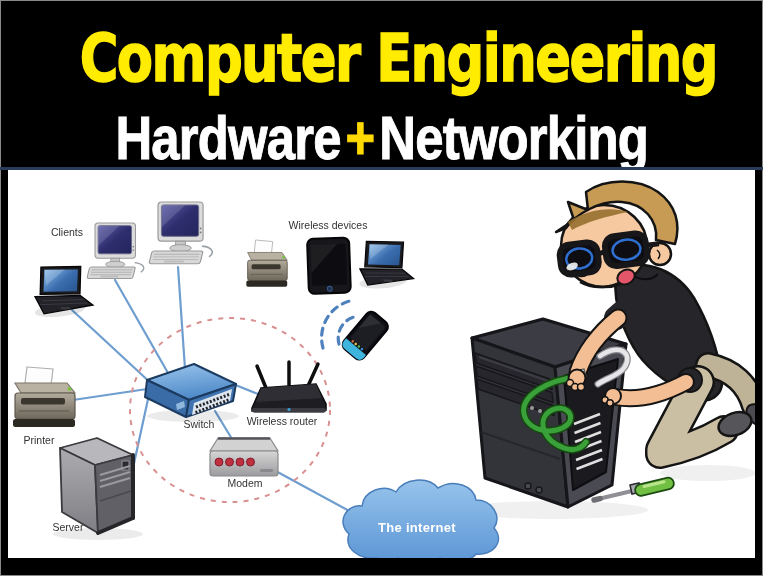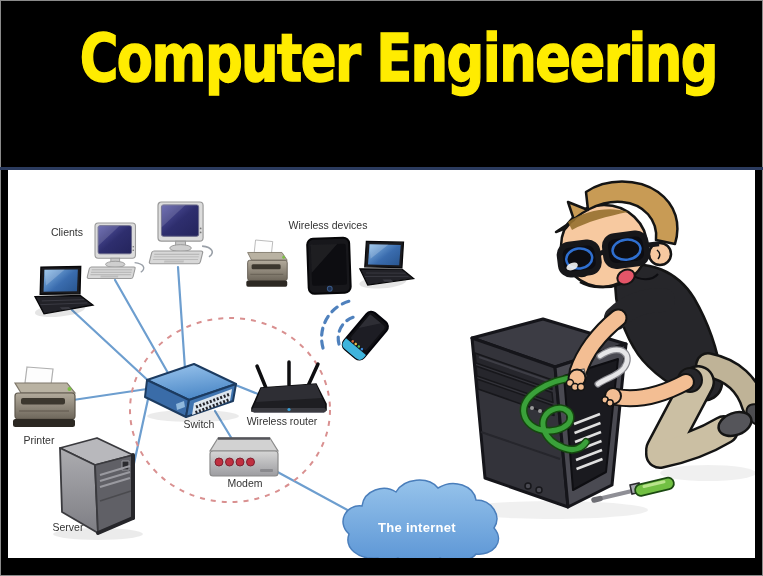--- a/index.html
+++ b/index.html
@@ -29,20 +29,23 @@
   text.cloud-lbl{font:bold 13px "Liberation Sans",sans-serif;fill:#fff;letter-spacing:.3px;}
 </style>
 </head>
 <body>
 
 <div class="frame">
 
   <div class="title-line" id="t1">
     <span class="tx">Computer Engineering</span>
   </div>
+  <div class="title-line" id="t2">
+    <span class="tx"><span>Hardware</span><span class="plus">+</span><span>Networking</span></span>
+  </div>
 
   <div class="divider"></div>
 
   <div class="content">
   <svg width="747" height="388" viewBox="0 0 747 388">
     <defs>
       <linearGradient id="gScreen" x1="0" y1="0" x2="1" y2="1">
         <stop offset="0" stop-color="#5a5aa8"></stop>
             <stop offset="0.5" stop-color="#2e2e6e"></stop>
             <stop offset="1" stop-color="#24245c"></stop>

